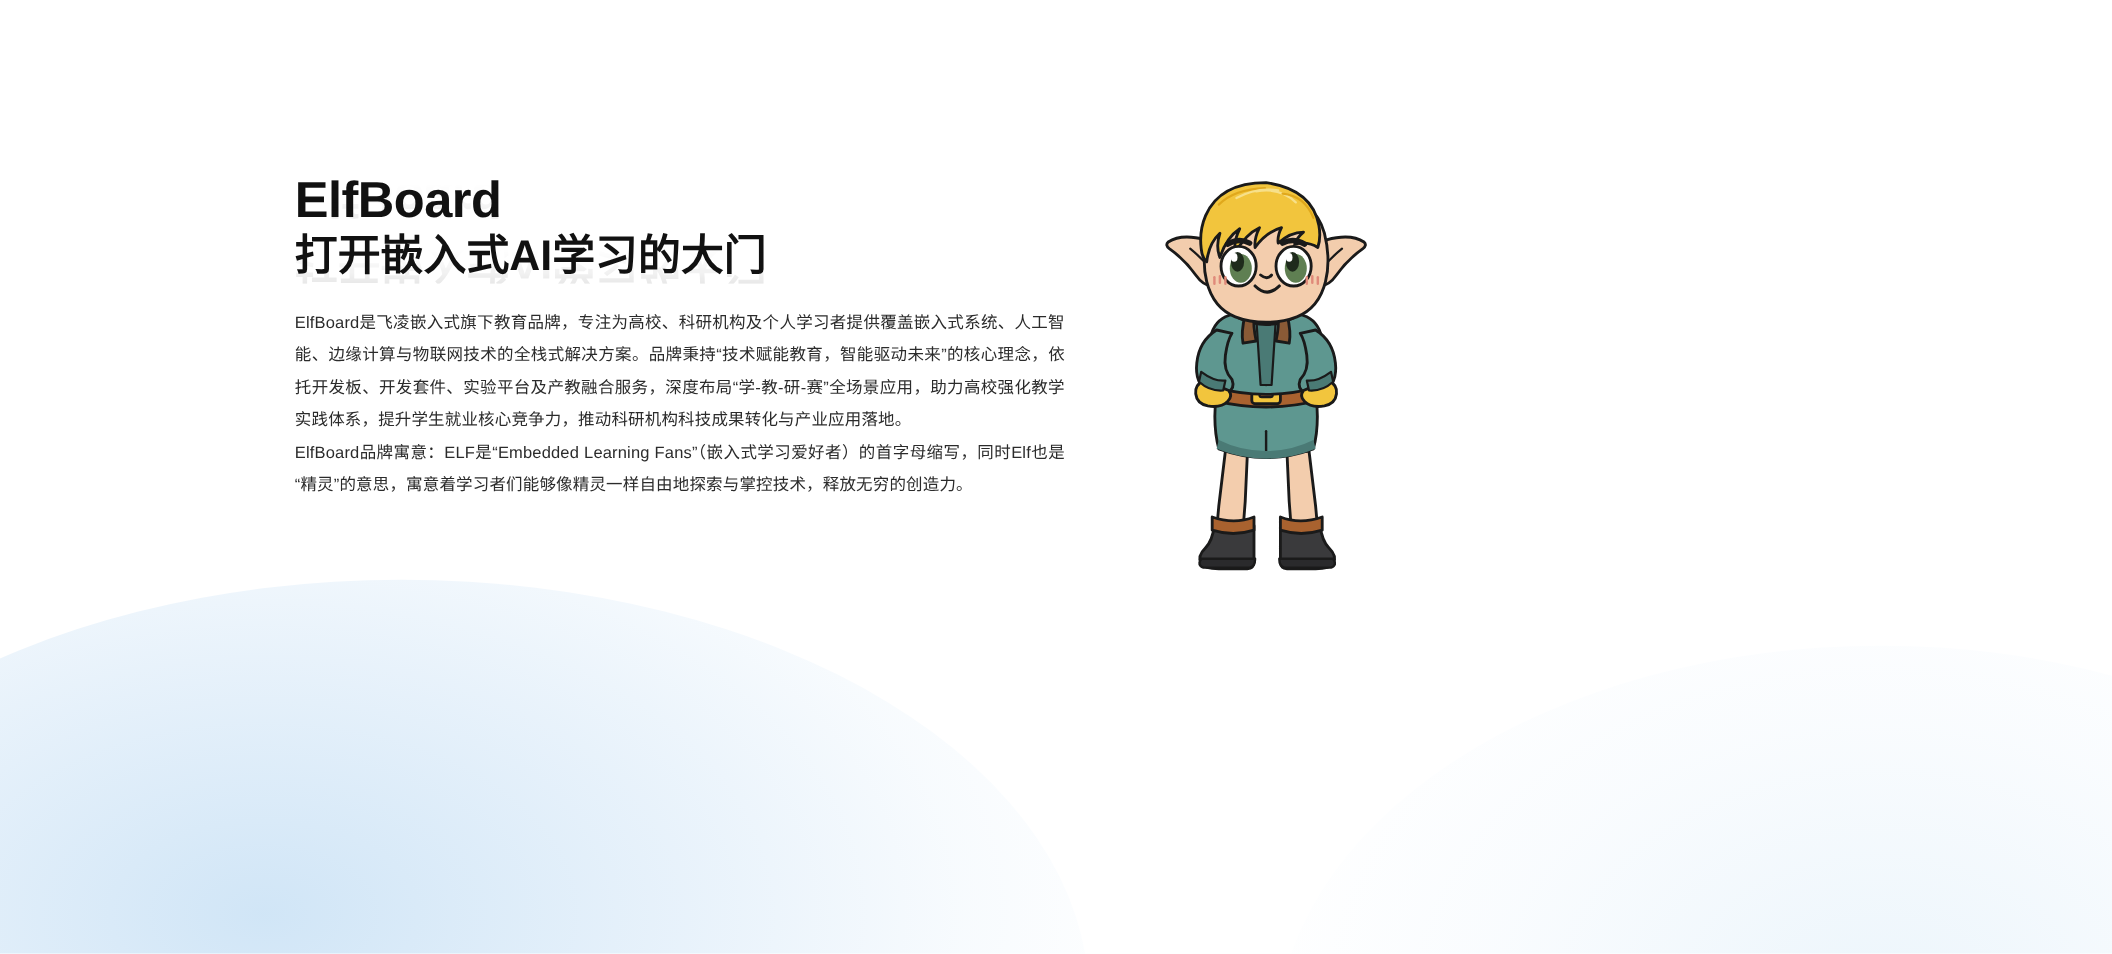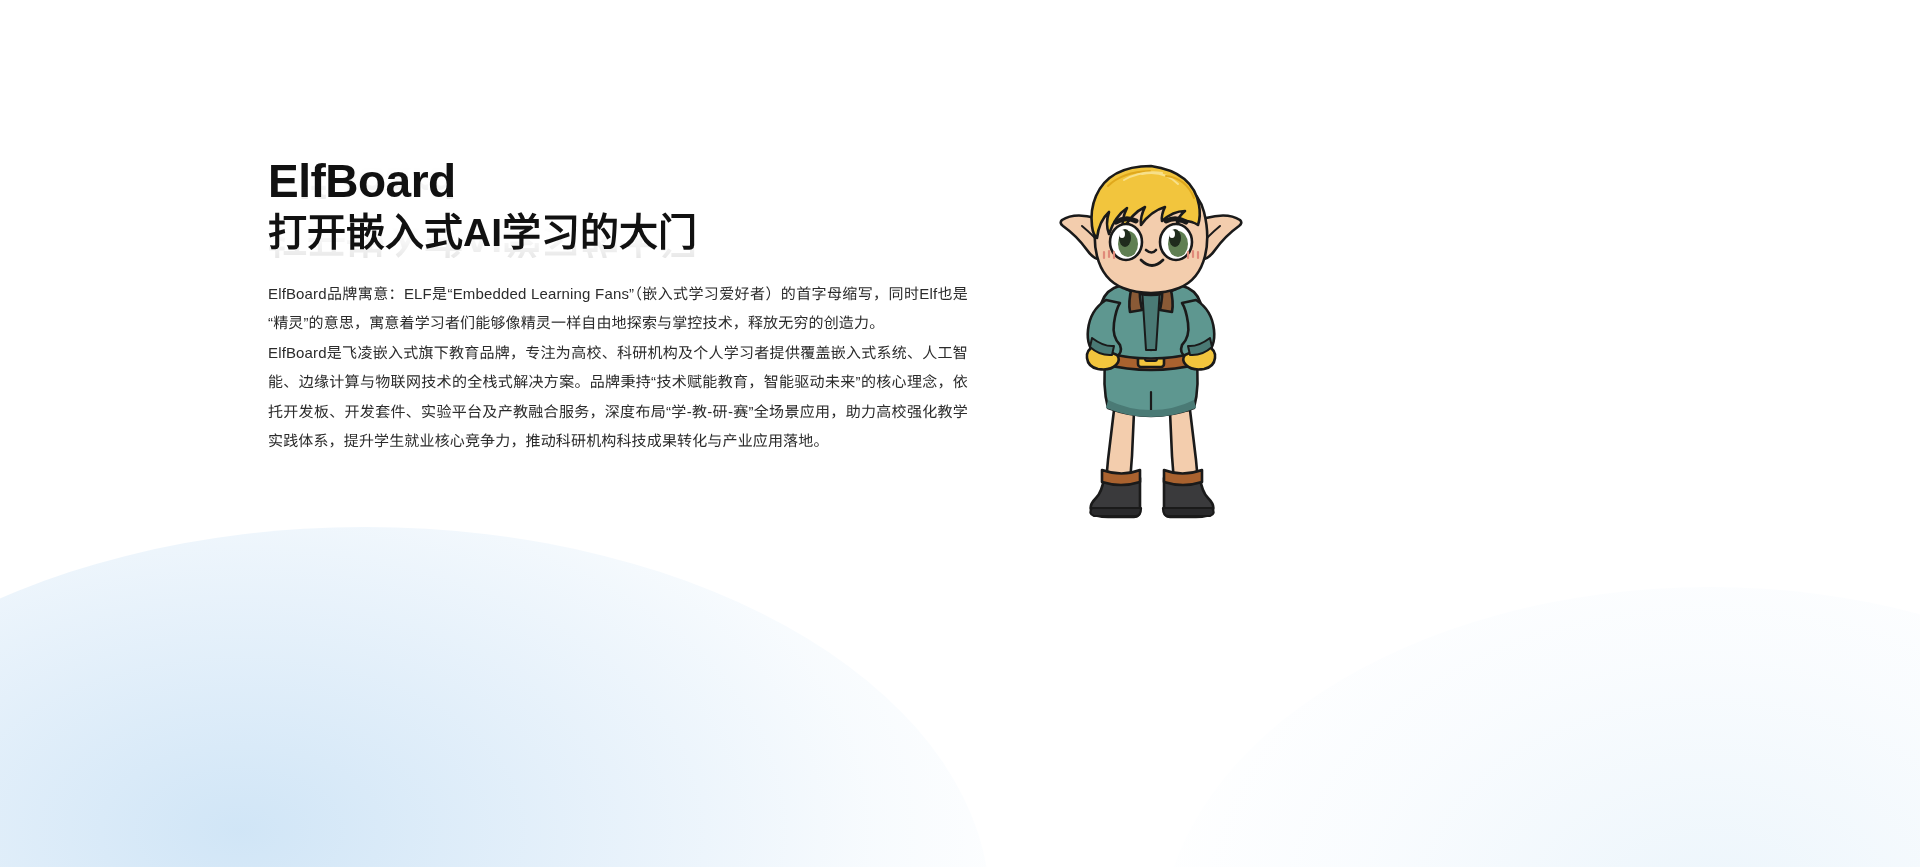--- a/index.html
+++ b/index.html
@@ -131,22 +131,22 @@
 
     <div class="headline-wrap">
       <div class="headline l1">ElfBoard</div>
       <div class="reflection r1" aria-hidden="true">ElfBoard</div>
 
       <div class="headline l2">打开嵌入式AI学习的大门</div>
       <div class="reflection r2" aria-hidden="true">打开嵌入式AI学习的大门</div>
     </div>
 
     <div id="body-copy">
+      <p class="para">ElfBoard是飞凌嵌入式旗下教育品牌，专注为高校、科研机构及个人学习者提供覆盖嵌入式系统、人工智能、边缘计算与物联网技术的全栈式解决方案。品牌秉持“技术赋能教育，智能驱动未来”的核心理念，依托开发板、开发套件、实验平台及产教融合服务，深度布局“学-教-研-赛”全场景应用，助力高校强化教学实践体系，提升学生就业核心竞争力，推动科研机构科技成果转化与产业应用落地。</p>
       <p class="para">ElfBoard品牌寓意：ELF是“Embedded Learning Fans”（嵌入式学习爱好者）的首字母缩写，同时Elf也是“精灵”的意思，寓意着学习者们能够像精灵一样自由地探索与掌控技术，释放无穷的创造力。</p>
-      <p class="para">ElfBoard是飞凌嵌入式旗下教育品牌，专注为高校、科研机构及个人学习者提供覆盖嵌入式系统、人工智能、边缘计算与物联网技术的全栈式解决方案。品牌秉持“技术赋能教育，智能驱动未来”的核心理念，依托开发板、开发套件、实验平台及产教融合服务，深度布局“学-教-研-赛”全场景应用，助力高校强化教学实践体系，提升学生就业核心竞争力，推动科研机构科技成果转化与产业应用落地。</p>
     </div>
 
   </div>
 
   <div id="mascot">
     <svg viewBox="0 0 210 380" xmlns="http://www.w3.org/2000/svg">
       <g stroke="#1a1a1a" stroke-width="2.6" stroke-linejoin="round" stroke-linecap="round">
 
         <path d="M68 250 L62 300 L60 322 L84 322 L86 296 L88 252 Z" fill="#f3cdad"></path>
 

